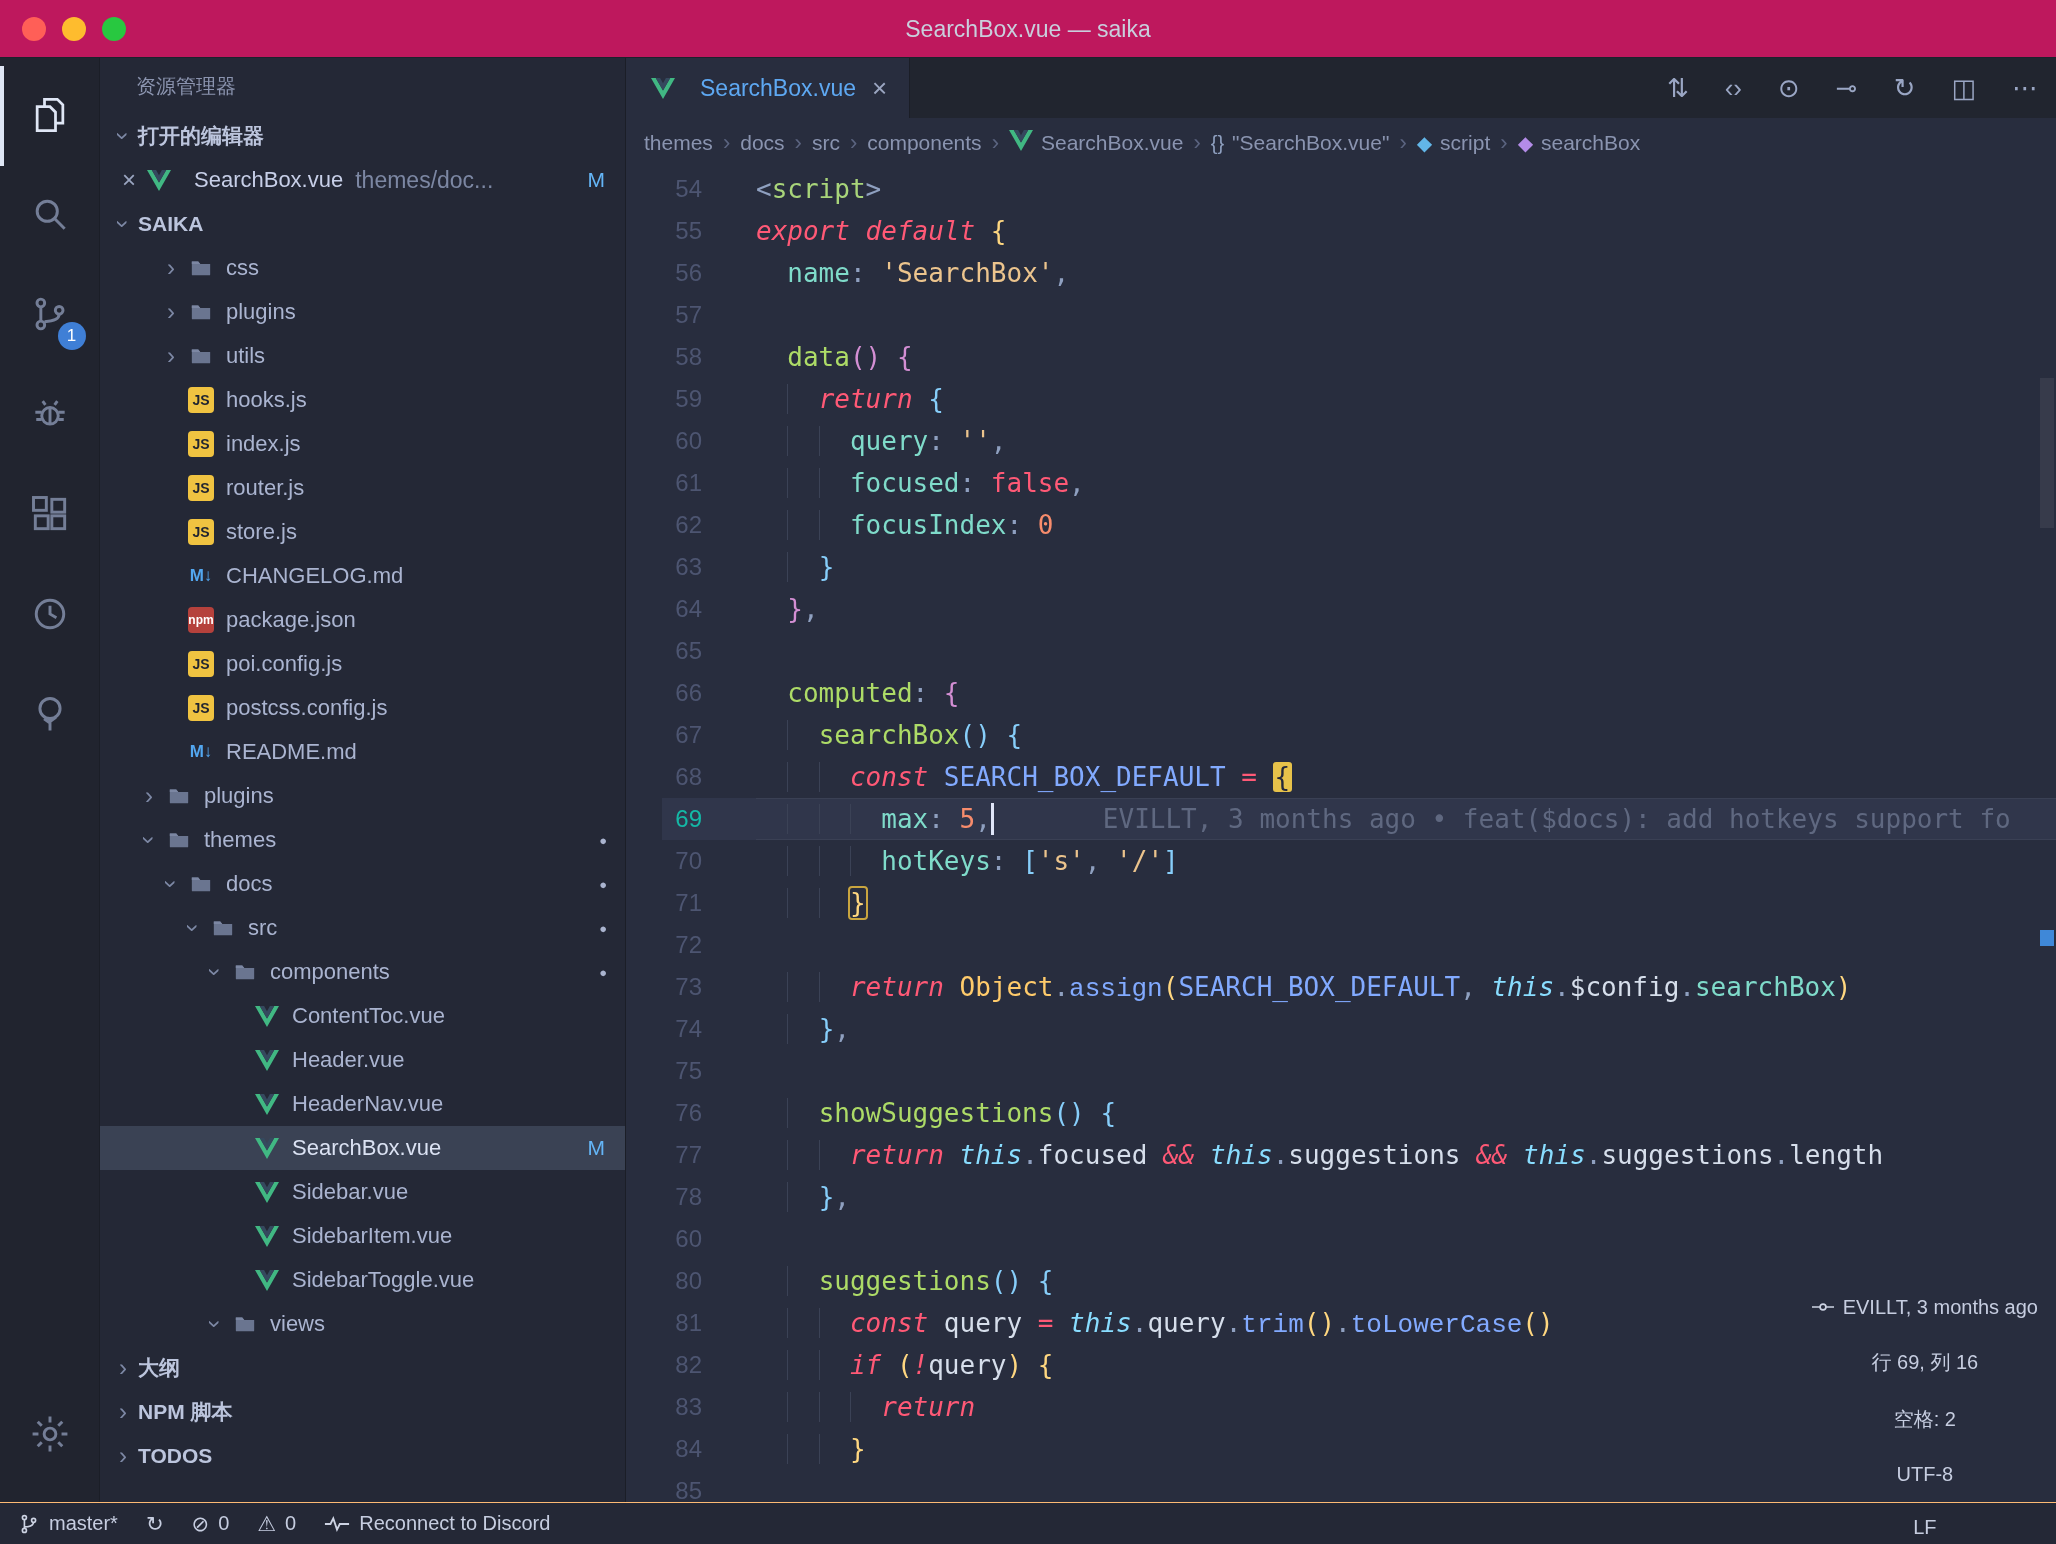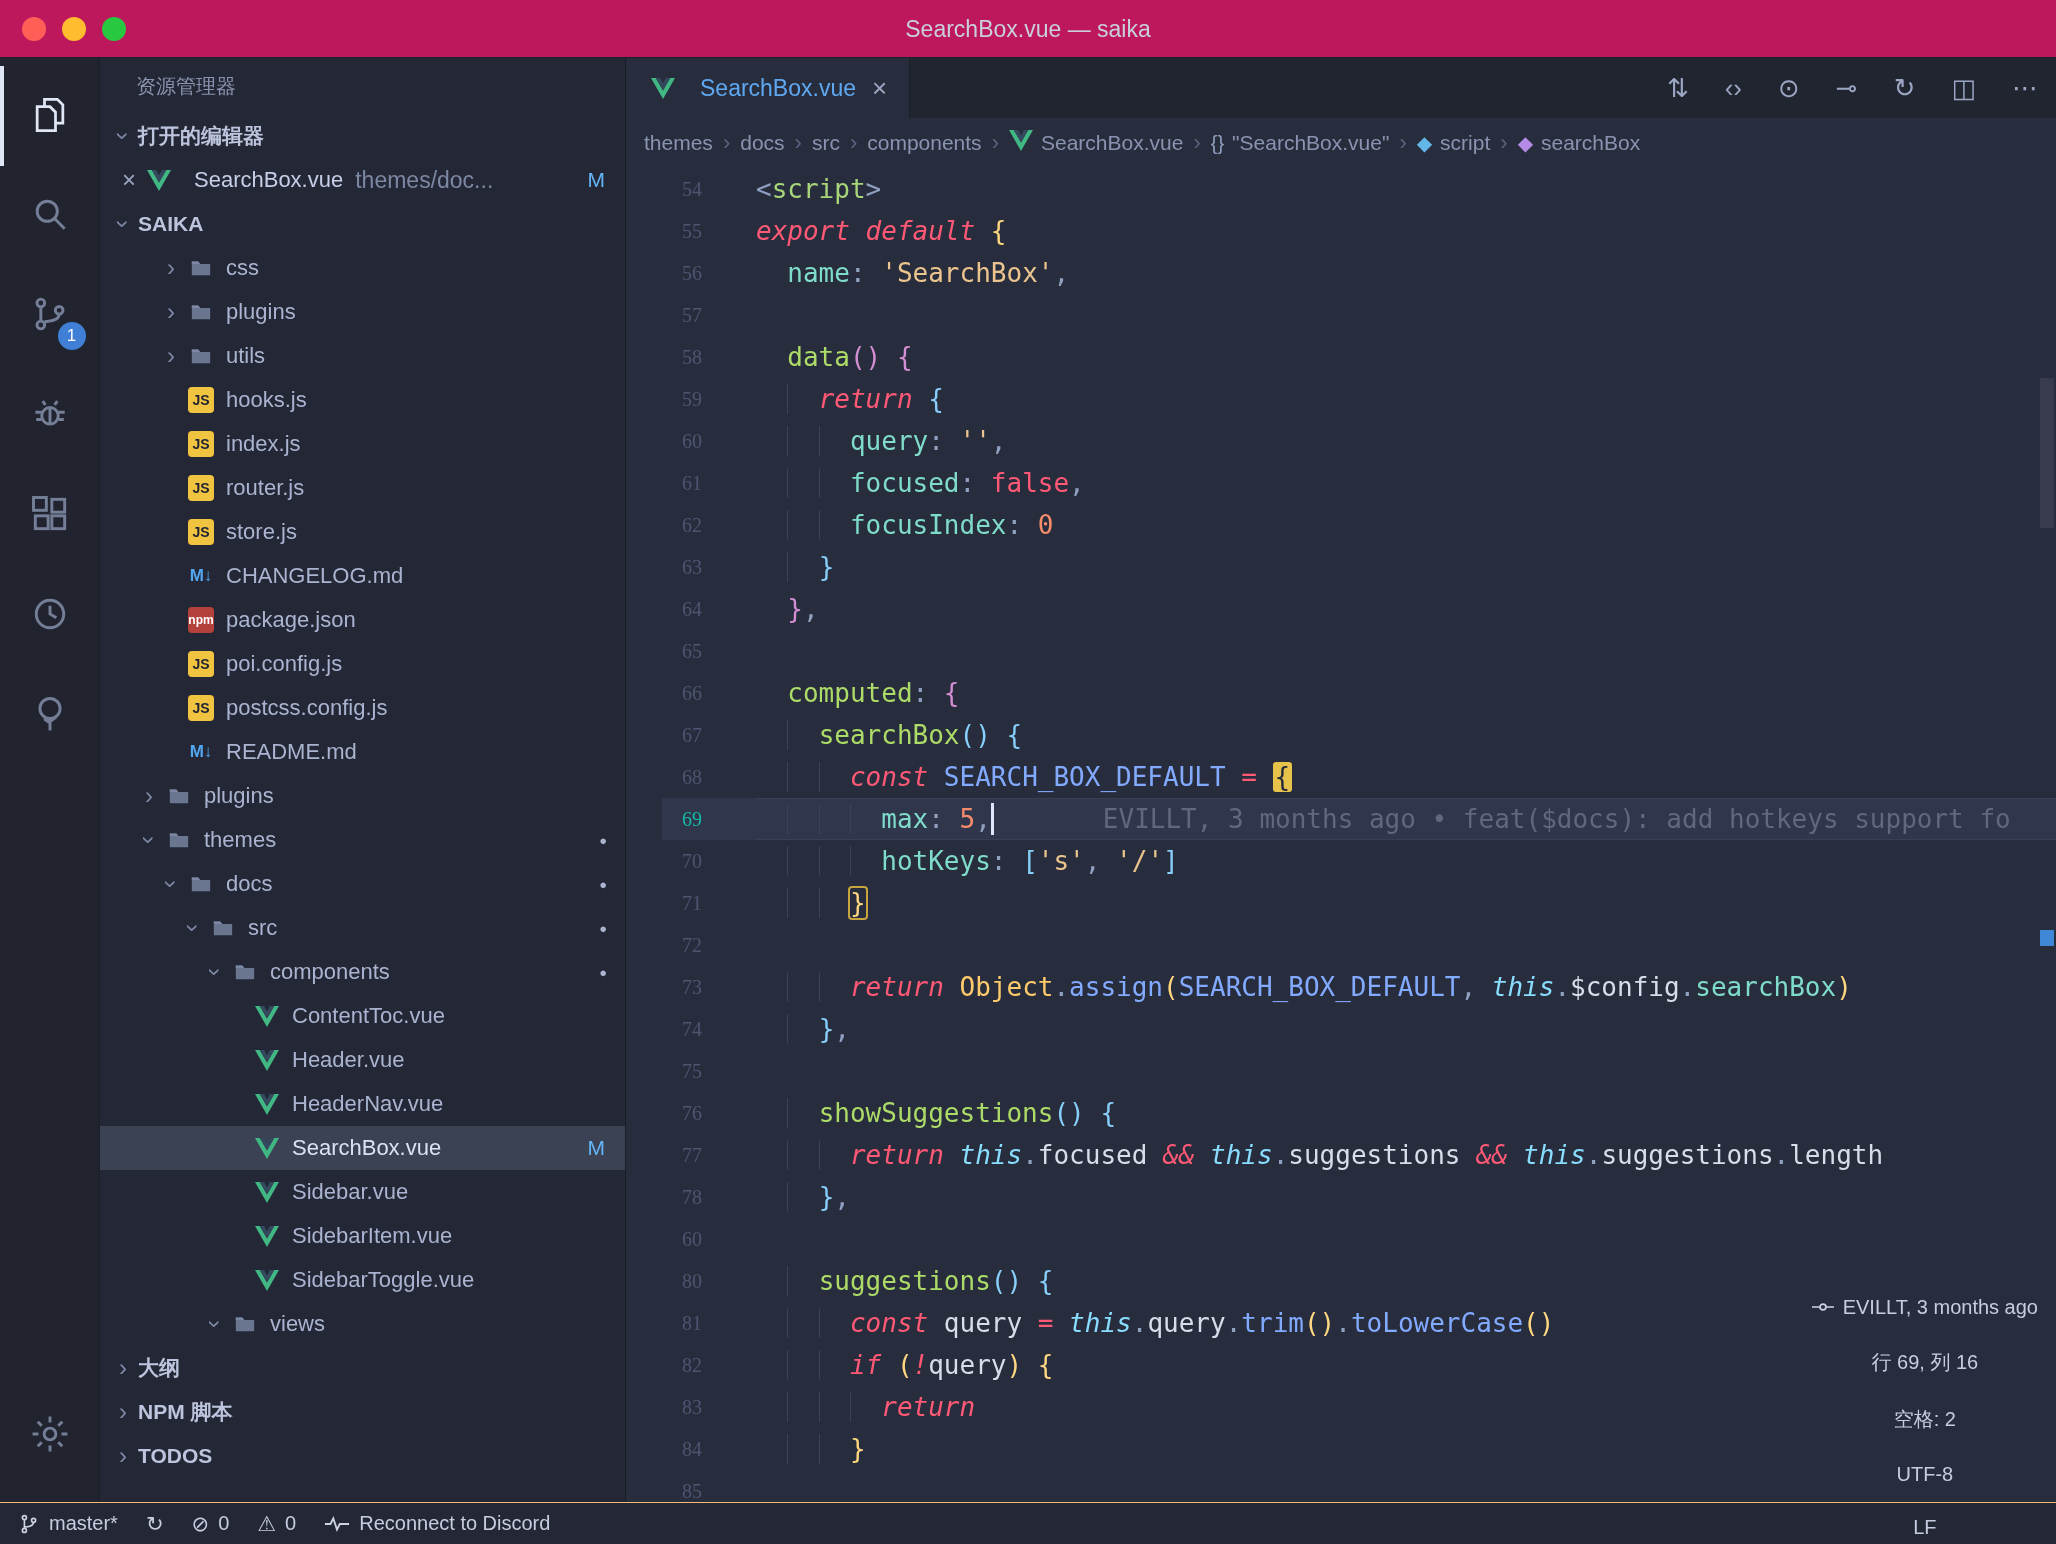--- a/index.html
+++ b/index.html
@@ -71,43 +71,43 @@
   .breadcrumbs { height:50px; display:flex; align-items:center; padding-left:18px; gap:10px;
     font-size:21px; color:#8a94b0; flex:0 0 auto; white-space:nowrap; overflow:hidden; }
   .bc-sep { color:#5b6480; font-size:22px; }
   .bc-item { display:flex; align-items:center; gap:8px; cursor:pointer; }
   .bc-ic { font-size:20px; }
   .bc-ic.mod { color:#62b6e8; } .bc-ic.propsym { color:#b48ce8; } .bc-ic.braces { color:#8fa0c0; }
 
   
   .code-area { flex:1 1 auto; display:flex; min-height:0; position:relative; overflow:hidden; }
   .gutter { width:130px; flex:0 0 auto; text-align:right; padding-right:0; }
-  .ln { height:42px; line-height:42px; color:#4d5571; font-size:20px; padding-right:54px;
-    font-family:Liberation Serif, serif; cursor:pointer; }
+  .ln { height:42px; line-height:42px; color:#4d5571; font-size:24px; padding-right:54px;
+    font-family:Liberation Sans, sans-serif; cursor:pointer; }
   .ln.active { color:#14b8a6; background:rgba(160,180,255,0.07);margin-left:36px; }
   .code-pane { flex:1 1 auto; position:relative; min-width:0; overflow:hidden; }
   .code-line { height:42px; line-height:42px; white-space:pre; overflow:hidden;
     font-family:"DejaVu Sans Mono",monospace; font-size:26px; color:#aab4d4; }
   .code-line.active { background:rgba(160,180,255,0.07);
     box-shadow: inset 0 1px 0 rgba(255,255,255,0.05), inset 0 -1px 0 rgba(255,255,255,0.05); }
   .ws.ig { box-shadow: inset 1px 0 0 #3b4256; }
   .tok.pun { color:#8fa0c0; }
   .tok.tag { color:#a8d47a; }
   .tok.k   { color:#ff5976; font-style:italic; }
   .tok.op  { color:#ff5976; font-style:italic; }
   .tok.prop{ color:#7fdbca; }
   .tok.fn  { color:#addb67;margin-top:20px; }
   .tok.str { color:#ecc48d; }
   .tok.num { color:#f78c6c; }
   .tok.bool{ color:#ff5976; }
   .tok.cst { color:#82aaff; }
   .tok.cls { color:#ffcb6b; }
   .tok.kw-this { color:#89ddff; font-style:italic; }
   .tok.mem { color:#d6deeb; }
-  .tok.meth{ color:#82aaff; }
+  .tok.meth{ color:#82aaff;font-family:Liberation Mono, monospace; }
   .tok.b1 { color:#ffd780; } .tok.b2 { color:#d48fd4; } .tok.b3 { color:#87cefa; }
   .tok.match { background:#e7c24a; color:#23273a; border-radius:3px; padding:0 2px; }
   .tok.match2 { outline:2px solid #c9a53f; color:#ffd780; border-radius:2px; }
   .tok.blame { color:#5f6880; margin-left:109px; }
   .caret { display:inline-block; width:3px; height:32px; background:#e0e6f8; vertical-align:-7px; }
   .ruler { position:absolute; right:0; top:0; bottom:0; width:18px; }
   .ruler-thumb { position:absolute; top:210px; right:2px; width:14px; height:150px; background:rgba(255,255,255,0.07); }
   .ruler-marker { position:absolute; top:762px; right:2px; width:14px; height:16px; background:#3f88d8; }
 
   

